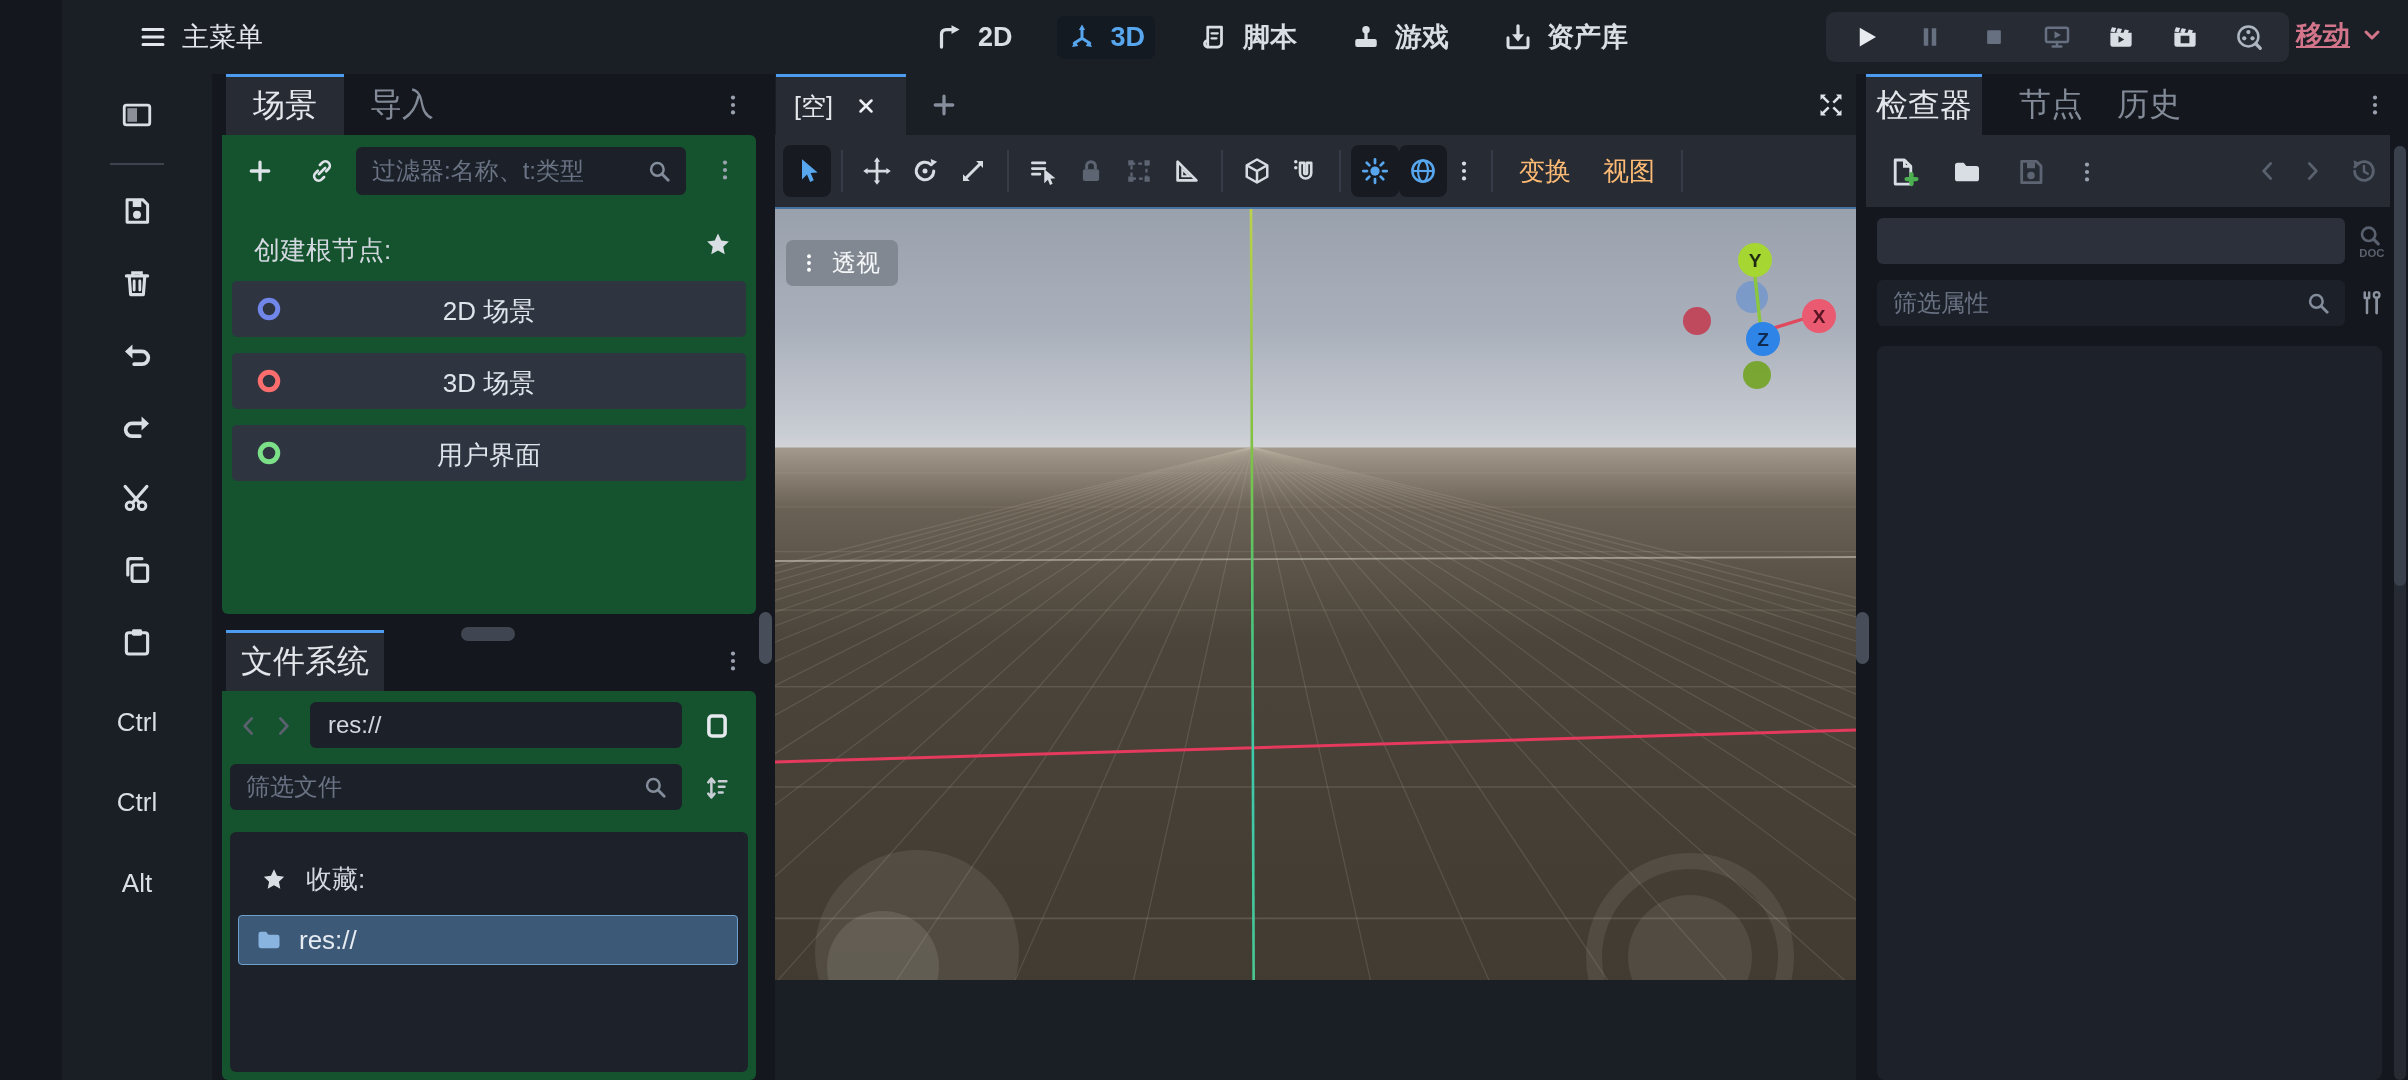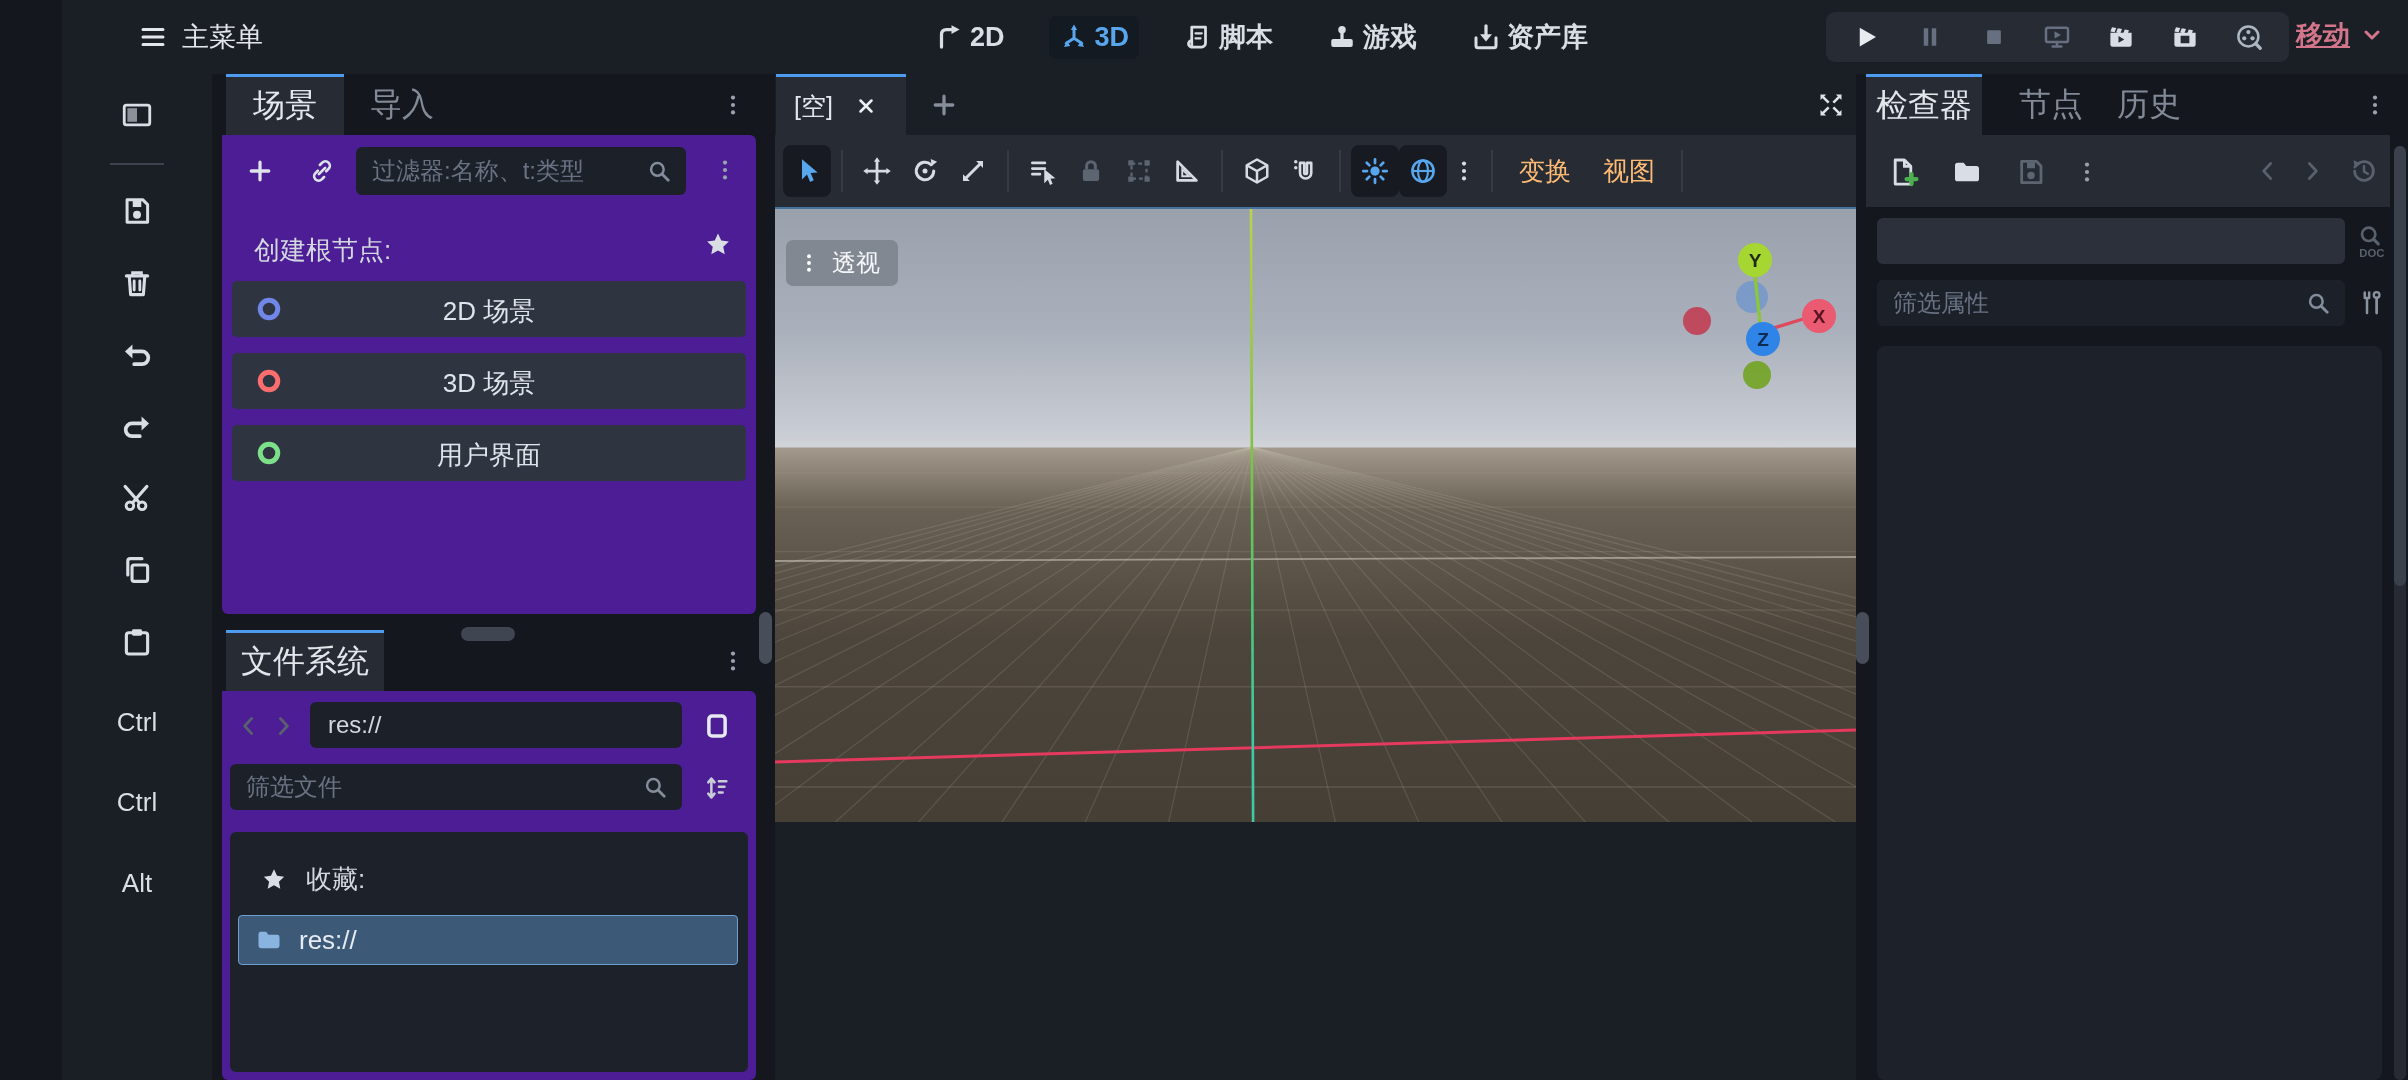--- a/index.html
+++ b/index.html
@@ -10,37 +10,37 @@
   .flex{display:flex;align-items:center;}
   button{background:transparent;border:none;padding:0;margin:0;color:inherit;font:inherit;display:flex;align-items:center;justify-content:center;}
   input{outline:none;border:none;font:inherit;}
   svg{display:block;}
 
   
   .topbar{left:62px;top:0;width:2346px;height:74px;background:#1a1e25;}
   .edge-col{left:0;top:0;width:62px;height:1080px;background:#14171d;}
   .menu-btn{left:76px;top:18px;gap:14px;height:38px;color:#e3e6ea;font-size:27px;}
   .ws-group{left:862px;top:12px;height:50px;gap:34px;}
-  .ws-item{gap:6px;font-size:27px;font-weight:600;color:#d9dee5;padding:6px 10px;border-radius:7px;}
+  .ws-item{gap:14px;font-size:27px;font-weight:600;color:#d9dee5;padding:6px 10px;border-radius:7px;}
   .ws-item.active{color:#58a6ee;background:#141a22;}
   .playback{left:1764px;top:12px;width:447px;height:50px;background:#262b34;border-radius:9px;
             display:flex;align-items:center;justify-content:space-around;padding:0 8px;}
   .platform{left:2234px;top:17px;gap:10px;color:#d4768b;font-size:27px;font-weight:600;text-decoration:underline;}
 
   
   .left-strip{left:62px;top:74px;width:150px;height:1006px;background:#1a1e25;}
   .ls-item{left:58px;width:34px;height:34px;color:#d9dee5;}
   .ls-key{left:0;width:150px;text-align:center;color:#d9dee5;font-size:26px;}
   .ls-div{left:48px;width:54px;height:2px;background:#3c434e;}
 
   
   .dock-tab{height:61px;display:flex;align-items:center;justify-content:center;
             font-size:32px;color:#828a98;box-sizing:border-box;}
   .dock-tab.active{background:#262b34;border-top:3px solid #4d9cf0;color:#e3e6ea;}
-  .panel{background:#4c1d95;text-decoration:underline;}
+  .panel{background:#14532d;text-decoration:underline;}
   .kebab-btn{width:30px;height:34px;color:#9aa2af;}
   .filter-input{background:#1c2129;border-radius:6px;color:#d3d8e0;font-size:24px;padding:0 52px 0 16px;}
   .filter-input::placeholder{color:#6a7384;}
   .in-search{position:absolute;color:#848d9b;}
 
   .left-dock{left:222px;top:74px;width:534px;height:1006px;}
   .scene-panel{left:0;top:61px;width:534px;height:479px;border-radius:0 6px 6px 6px;}
   .opt-row{left:10px;width:514px;height:56px;background:#2e3440;border-radius:5px;}
   .opt-label{position:absolute;left:0;width:100%;text-align:center;top:13px;font-size:26px;color:#dfe3ea;}
   .split-pill{background:#3f4651;border-radius:8px;}
@@ -54,21 +54,21 @@
   .viewport{left:775px;top:74px;width:1081px;height:1006px;background:#1a1e25;}
   .vp-tab{left:1px;top:0;width:130px;height:61px;background:#262b34;border-top:3px solid #4d9cf0;
           box-sizing:border-box;display:flex;align-items:center;gap:22px;padding-left:18px;
           font-size:25px;color:#e3e6ea;}
   .vp-toolbar{left:0;top:61px;width:1081px;height:72px;background:#262b34;display:flex;align-items:center;padding-left:8px;box-sizing:border-box;}
   .tbtn{width:48px;height:52px;color:#d7dce3;border-radius:8px;flex:none;}
   .tbtn.dim{color:#5d6572;}
   .tbtn.on{background:#171b21;color:#58a6ee;}
   .tsep{width:2px;height:42px;background:#353c47;margin:0 10px;flex:none;}
   .tmenu{font-size:26px;color:#fdba74;padding:0 16px;flex:none;}
-  .canvas{left:0;top:133px;width:1081px;height:615px;border-top:2px solid #46749f;box-sizing:border-box;overflow:hidden;
+  .canvas{left:0;top:133px;width:1081px;height:773px;border-top:2px solid #46749f;box-sizing:border-box;overflow:hidden;
           background:linear-gradient(#99a1ad 0%,#aab0bb 120px,#c9cdd4 226px,#d2d4d8 238px,
                      #a39a8d 239px,#6a6155 300px,#4c453b 430px,#453e34 640px,#3f3930 873px);}
   .persp-btn{left:11px;top:31px;height:46px;background:rgba(125,131,140,0.85);border-radius:7px;
              gap:12px;padding:0 18px 0 12px;color:#f4f6f8;font-size:24px;}
   .gz-letter{font-size:19px;font-weight:bold;fill:#1e2b10;}
 
   
   .right-dock{left:1866px;top:74px;width:524px;height:1006px;}
   .insp-toolbar{left:0;top:61px;width:524px;height:72px;background:#262b34;}
   .res-field{left:11px;top:144px;width:468px;height:46px;background:#2b303a;border-radius:6px;}

